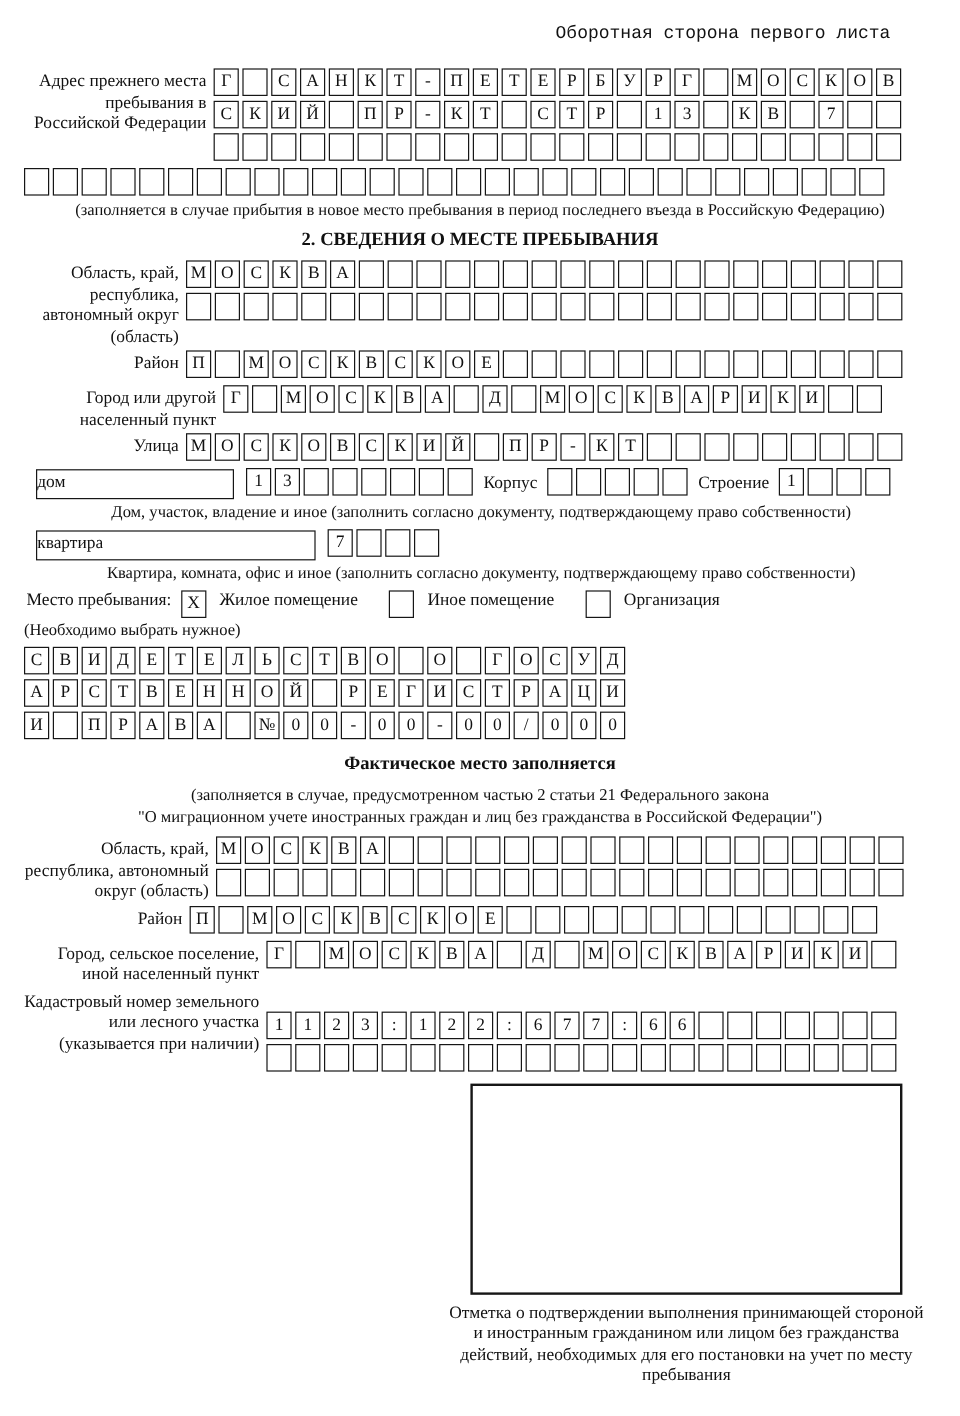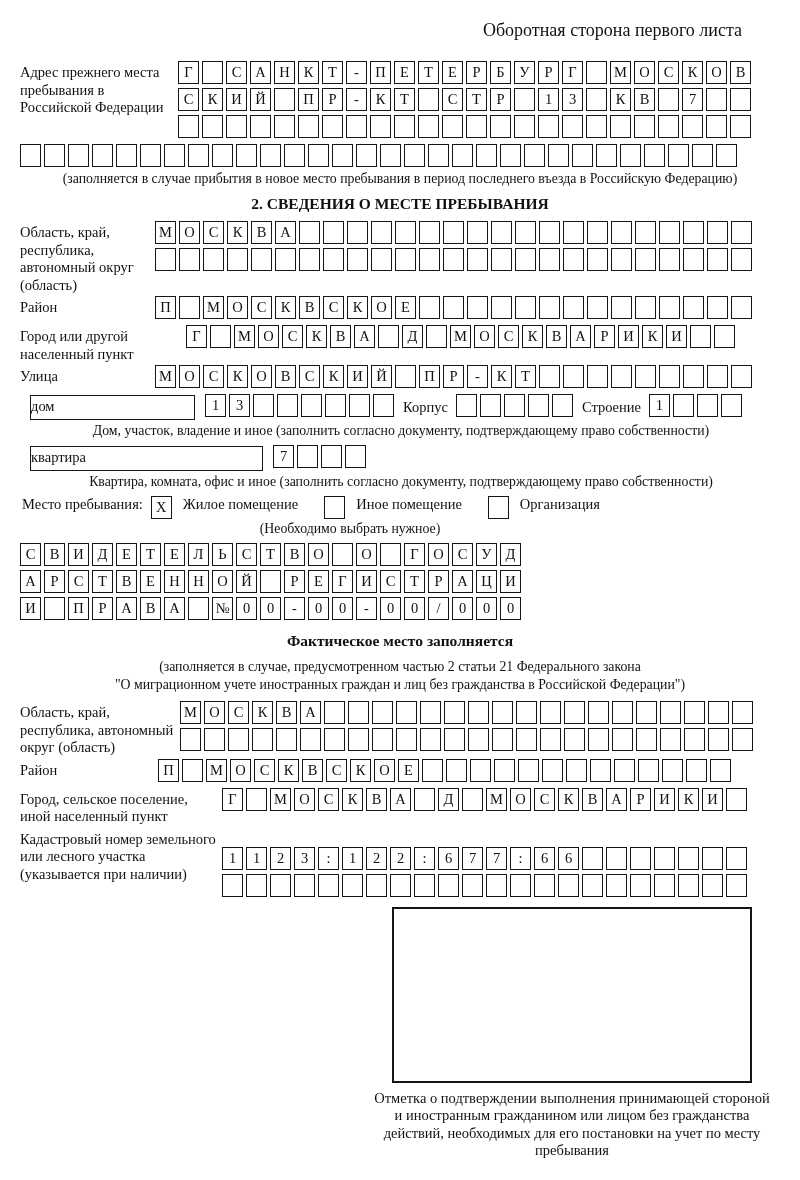--- a/index.html
+++ b/index.html
@@ -4,24 +4,24 @@
 <style>
   html,body{margin:0;padding:0;background:#ffffff;}
   body{
     width:800px;height:1180px;overflow:hidden;
     color:#111;
     font-family:"Liberation Serif","DejaVu Serif",serif;
     font-size:14.5px;
   }
   .sheet{box-sizing:border-box;width:800px;padding:20px 20px 0 20px;}
 
-  .corner{ text-align:right;font-size:18px;padding-right:38px;margin-bottom:20px; }
+  .corner{ text-align:right;font-size:15px;padding-right:38px;margin-bottom:20px;font-family:Liberation Mono, monospace; }
 
   .form-row{display:flex;align-items:flex-start;margin-bottom:2px;}
-  .row-label{font-size:14.5px;line-height:17.5px;padding-top:3px;box-sizing:border-box;padding-right:6px;}
+  .row-label{font-size:14.5px;line-height:17.5px;padding-top:3px;box-sizing:border-box;padding-right:6px;text-align:right;}
   .w-prev{width:158px;}
   .w-s2{width:135px;}
   .w-s2g{width:166px;}
   .w-doc{width:230px;}
   .w-fo{width:160px;}
   .w-fr{width:138px;}
   .w-fg{width:202px;}
 
   .cells{flex:1;}
   .cellrow{white-space:nowrap;margin-bottom:4px;height:23px;}
@@ -43,21 +43,21 @@
   .dom-box{width:165px;margin-left:10px;margin-right:10px;}
   .kv-box{width:233px;margin-left:10px;margin-right:10px;}
   .mid-label{margin:0 8px 0 6px;}
   .caption{ font-size:13.8px;margin:1px 0 6px 2px;text-align:center; }
 
   .mesto-row{display:flex;align-items:flex-start;margin:4px 0 2px 2px;}
   .mesto-row .cellrow{margin-bottom:0;}
   .mesto-label{margin-right:8px;}
   .opt-label{margin:0 26px 0 8px;}
   .opt-label:last-child{margin-right:0;}
-  .mesto-note{ text-align:center;font-size:13.8px;width:660px;margin:0 0 6px 0; }
+  .mesto-note{ font-size:13.8px;width:660px;margin:0 0 6px 0; }
 
   .fact-note{ text-align:center;font-size:13.8px;line-height:17.5px;margin:0; }
   .fact-notes{margin-bottom:8px;margin-top:2px;}
 
   .kad-cells{margin-top:19px;}
 
   .stamp-wrap{ width:400px;margin-left:352px;margin-top:6px;
     display:flex;flex-direction:column;align-items:center; }
   .stamp-box{ box-sizing:border-box;width:360px;height:176px;border:2px solid #161616;background:#fff;margin-bottom:7px; }
   .stamp-caption{ text-align:center;font-size:14.5px;line-height:17.5px;width:400px; }

